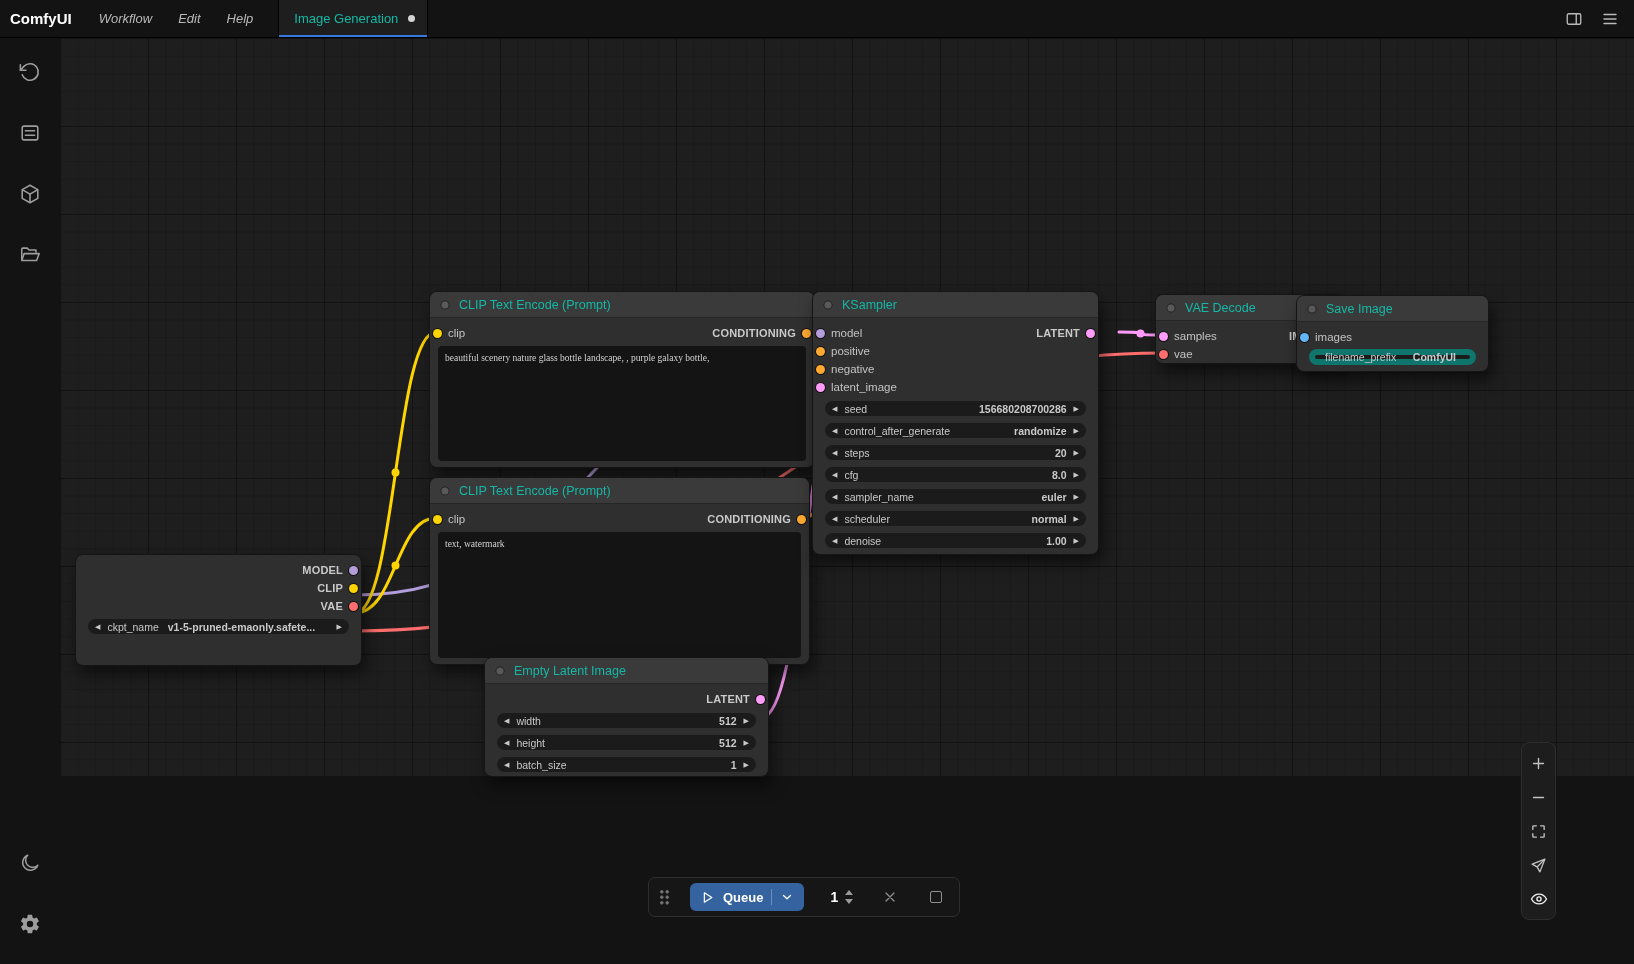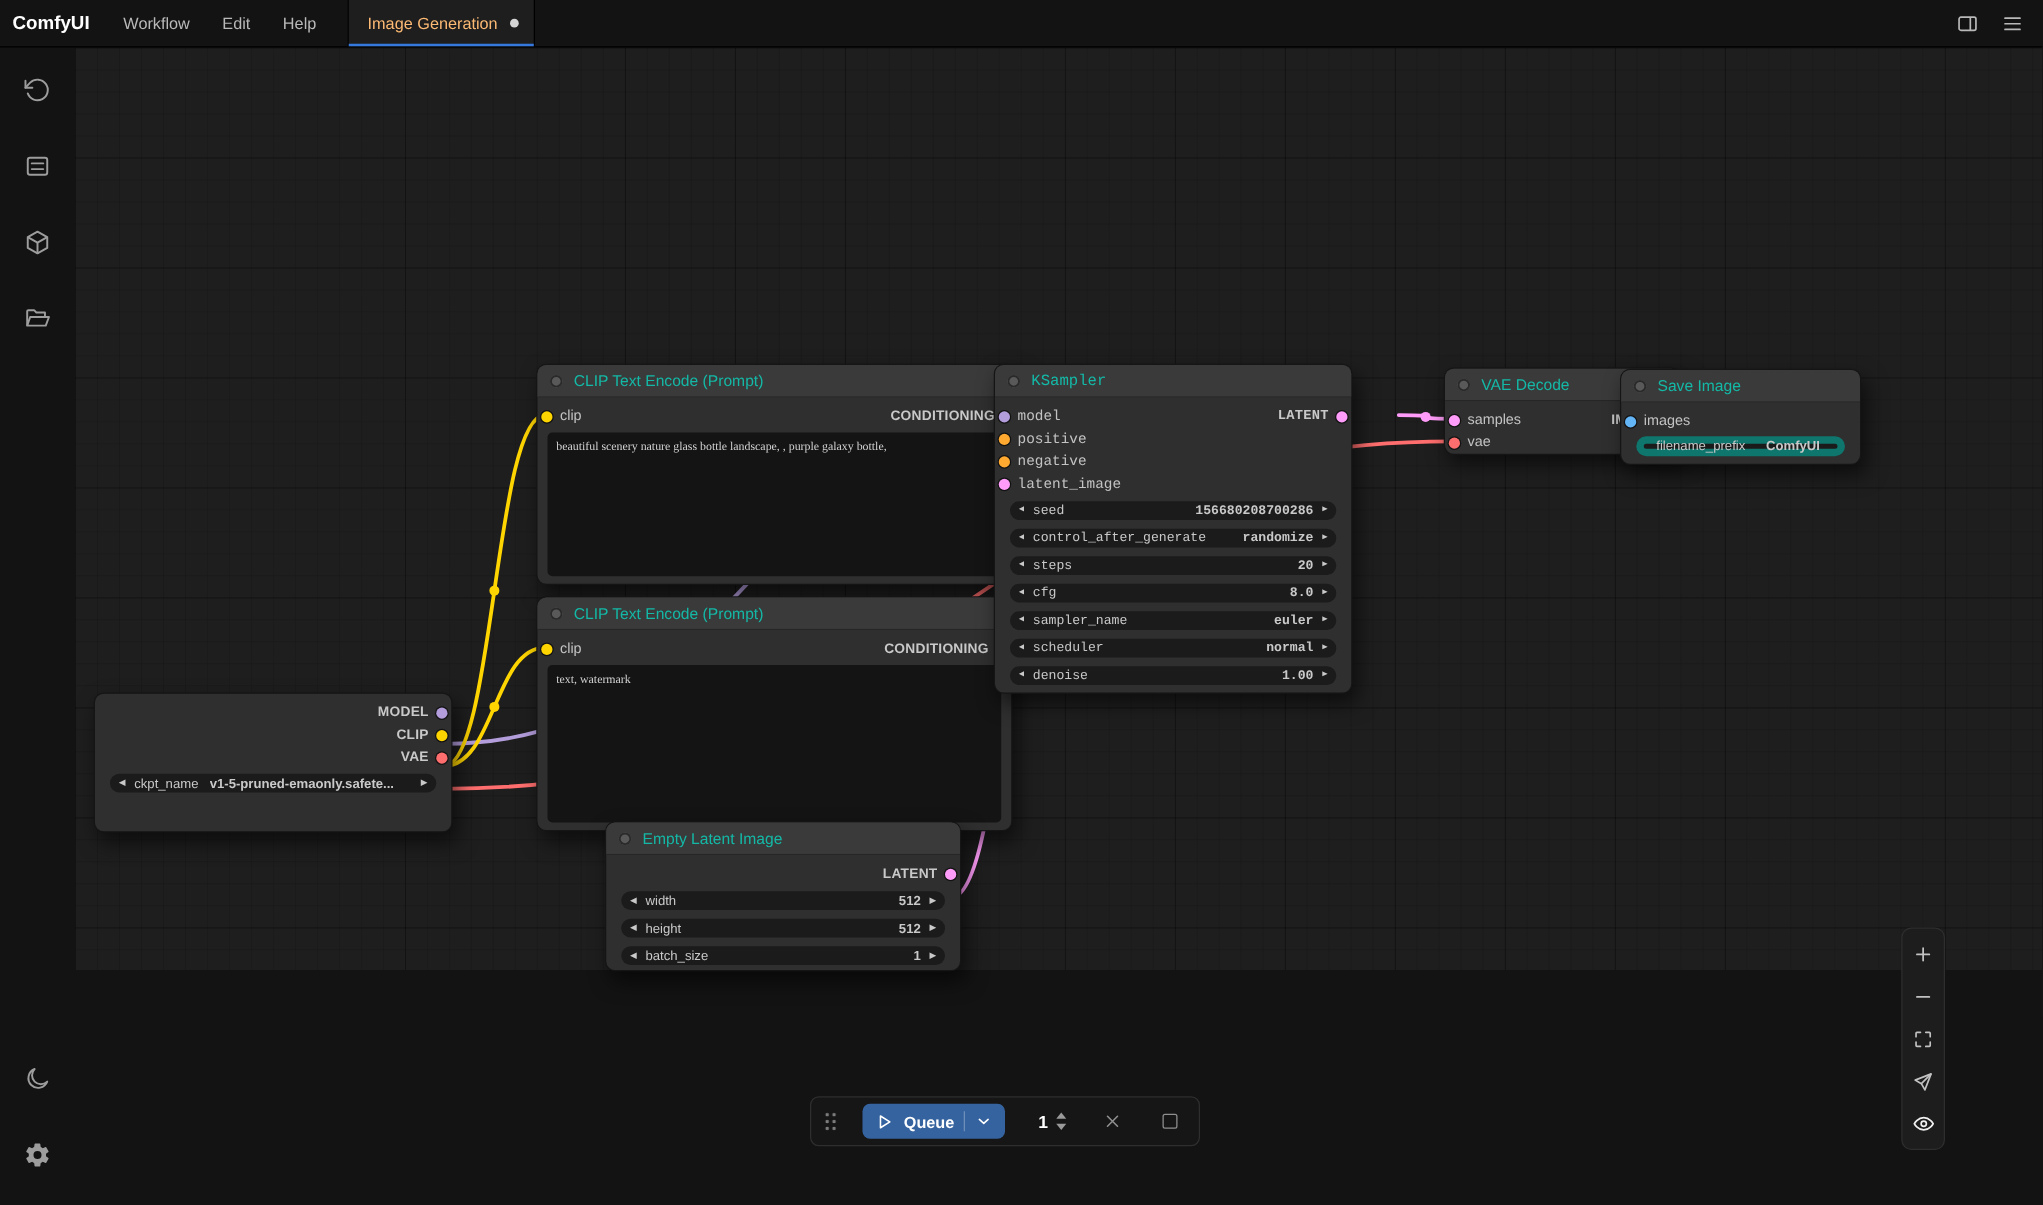--- a/index.html
+++ b/index.html
@@ -2,24 +2,24 @@
 <html><head>
 <meta charset="utf-8">
 <style>
   * { margin:0; padding:0; box-sizing:border-box; }
   html,body { width:1634px; height:964px; overflow:hidden; background:#131313; font-family:"Liberation Sans",sans-serif; }
   .app { position:relative; width:1634px; height:776px; }
 
   
   .topbar { position:absolute; top:0; left:0; width:100%; height:38px; background:#131313; display:flex; align-items:stretch; z-index:10; border-bottom:1px solid #000; }
   .logo { color:#ffffff; font-weight:bold; font-size:15px; padding:0 14px 0 10px; display:flex; align-items:center; }
-  .menu-item { color:#b9b9b9; font-size:13px; padding:0 13px; display:flex; align-items:center; cursor:pointer; }
+  .menu-item { color:#b9b9b9; font-size:13px; padding:0 13px; display:flex; align-items:center; cursor:pointer;font-style:italic; }
   .tab-strip { display:flex; margin-left:12px; }
   .tab { position:relative; width:150px; background:#1e1e1e; border-left:1px solid #000; border-right:1px solid #000; display:flex; align-items:center; gap:10px; padding:0 15px; cursor:pointer; }
-  .tab-label { color:#fdba74; font-size:13px; white-space:nowrap; }
+  .tab-label { color:#14b8a6; font-size:13px; white-space:nowrap; }
   .unsaved-dot { width:7px; height:7px; border-radius:50%; background:#d4d4d4; flex:none; }
   .tab-underline { position:absolute; left:0; bottom:0; width:100%; height:2px; background:#3578de; }
   .topbar-right { margin-left:auto; display:flex; align-items:center; gap:4px; padding-right:8px; }
   .icon-btn { width:32px; height:30px; display:flex; align-items:center; justify-content:center; color:#b9b9b9; cursor:pointer; border-radius:4px; }
 
   
   .sidebar { position:absolute; top:38px; left:0; width:60px; height:926px; background:#131313; display:flex; flex-direction:column; align-items:center; padding:14px 0 16px; z-index:9; }
   .side-btn { width:40px; height:40px; margin-bottom:21px; display:flex; align-items:center; justify-content:center; color:#9d9d9d; cursor:pointer; border-radius:6px; }
   .side-spacer { flex:1; }
 
@@ -271,21 +271,21 @@
         <div class="widget">
           <span class="arr">◀</span>
           <span class="wname">batch_size</span>
           <span class="wval">1</span>
           <span class="arr">▶</span>
         </div>
       </div>
     </div>
   </div>
 
-  <div class="node" style="left:795px; top:291px; width:287px; height:264px;font-family:Liberation Mono, monospace;">
+  <div class="node" style="left:812px; top:291px; width:287px; height:264px;">
     <div class="node-header">
       <span class="collapse-dot"></span>
       <span class="node-title">KSampler</span>
     </div>
     <div class="node-body">
       <div class="srow">
         <div class="slot in">
           <span class="dot" style="background: rgb(179, 157, 219);"></span>
           <span class="slot-label">model</span>
         </div>

